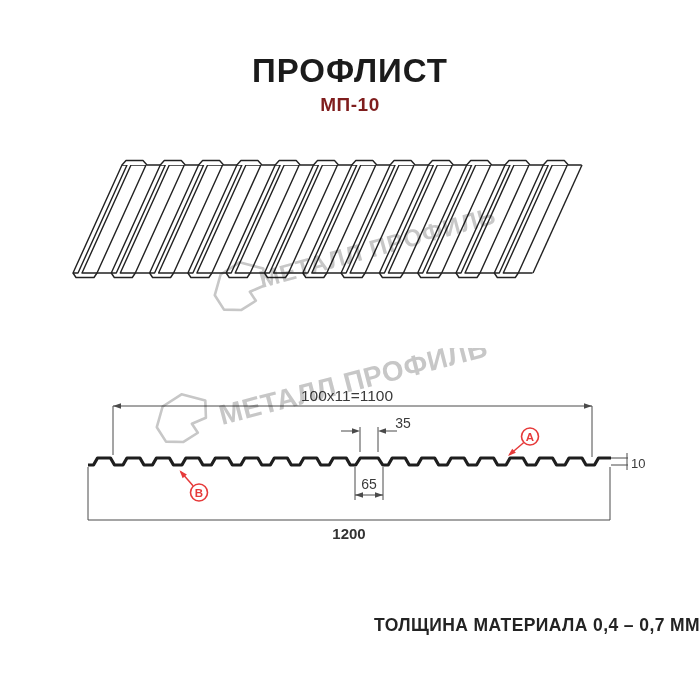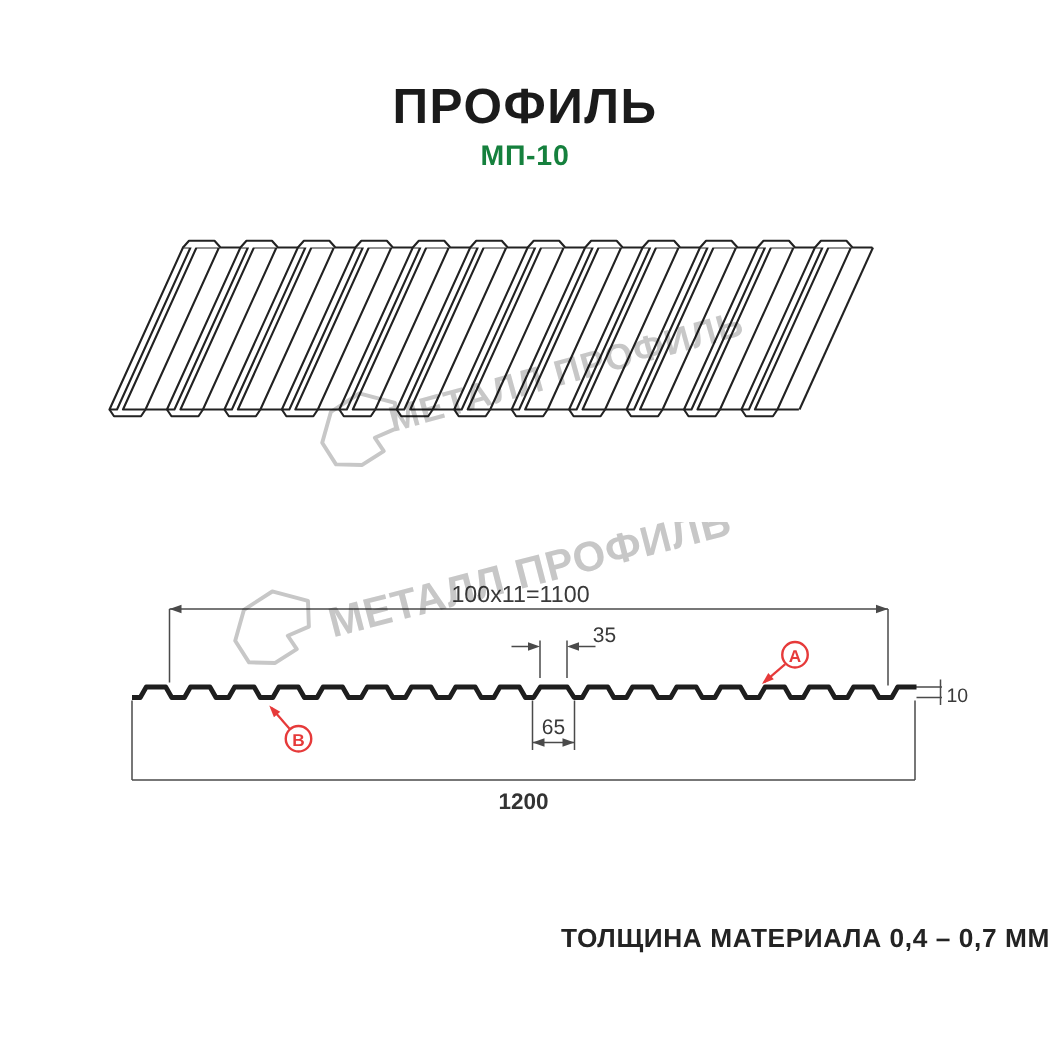--- a/index.html
+++ b/index.html
@@ -1,36 +1,36 @@
 <!DOCTYPE html>
 <html><head>
 <meta charset="utf-8">
 <style>
   html,body{margin:0;padding:0;background:#fff;}
   .page{position:relative;width:700px;height:700px;background:#ffffff;overflow:hidden;
         font-family:"Liberation Sans","DejaVu Sans",sans-serif;}
   .title{position:absolute;left:0;top:52px;width:700px;text-align:center;
          font-size:33px;font-weight:800;letter-spacing:1px;color:#1b1b1b;}
   .model{position:absolute;left:0;top:94px;width:700px;text-align:center;
-         font-size:19px;font-weight:700;letter-spacing:.5px;color:#15803d;}
+         font-size:19px;font-weight:700;letter-spacing:.5px;color:#7f1d1d;}
   .caption{position:absolute;left:0;top:615px;width:700px;text-align:right;
          font-size:17.5px;font-weight:600;letter-spacing:.4px;color:#232323;}
   svg{position:absolute;left:0;}
   svg text{font-family:"Liberation Sans","DejaVu Sans",sans-serif;}
   .dimtxt{fill:#3a3a3a;font-size:15.5px;}
   .dimtxt-s{fill:#3a3a3a;font-size:14px;}
   .dimtxt-xs{fill:#3a3a3a;font-size:13px;}
   .dimtxt-b{fill:#333;font-size:15px;font-weight:600;}
   .wm-text{font-weight:700;}
 </style>
 </head>
 <body>
 
 <div class="page">
-  <div class="title">ПРОФИЛЬ</div>
+  <div class="title">ПРОФЛИСТ</div>
   <div class="model">МП-10</div>
 
   <svg id="iso" style="top:140px" width="700" height="195" viewBox="0 0 700 195">
       <g>
         <polygon points="73,133 78,133 127,25 122,25" fill="#fff" stroke="#222222" stroke-width="1.4" stroke-linejoin="round"></polygon>
         <polygon points="82,133 97,133 146,25 131,25" fill="#fff" stroke="#222222" stroke-width="1.4" stroke-linejoin="round"></polygon>
         <polygon points="111.3,133 116.3,133 165.3,25 160.3,25" fill="#fff" stroke="#222222" stroke-width="1.4" stroke-linejoin="round"></polygon>
         <polygon points="120.3,133 135.3,133 184.3,25 169.3,25" fill="#fff" stroke="#222222" stroke-width="1.4" stroke-linejoin="round"></polygon>
         <polygon points="149.6,133 154.6,133 203.6,25 198.6,25" fill="#fff" stroke="#222222" stroke-width="1.4" stroke-linejoin="round"></polygon>
         <polygon points="158.6,133 173.6,133 222.6,25 207.6,25" fill="#fff" stroke="#222222" stroke-width="1.4" stroke-linejoin="round"></polygon>

